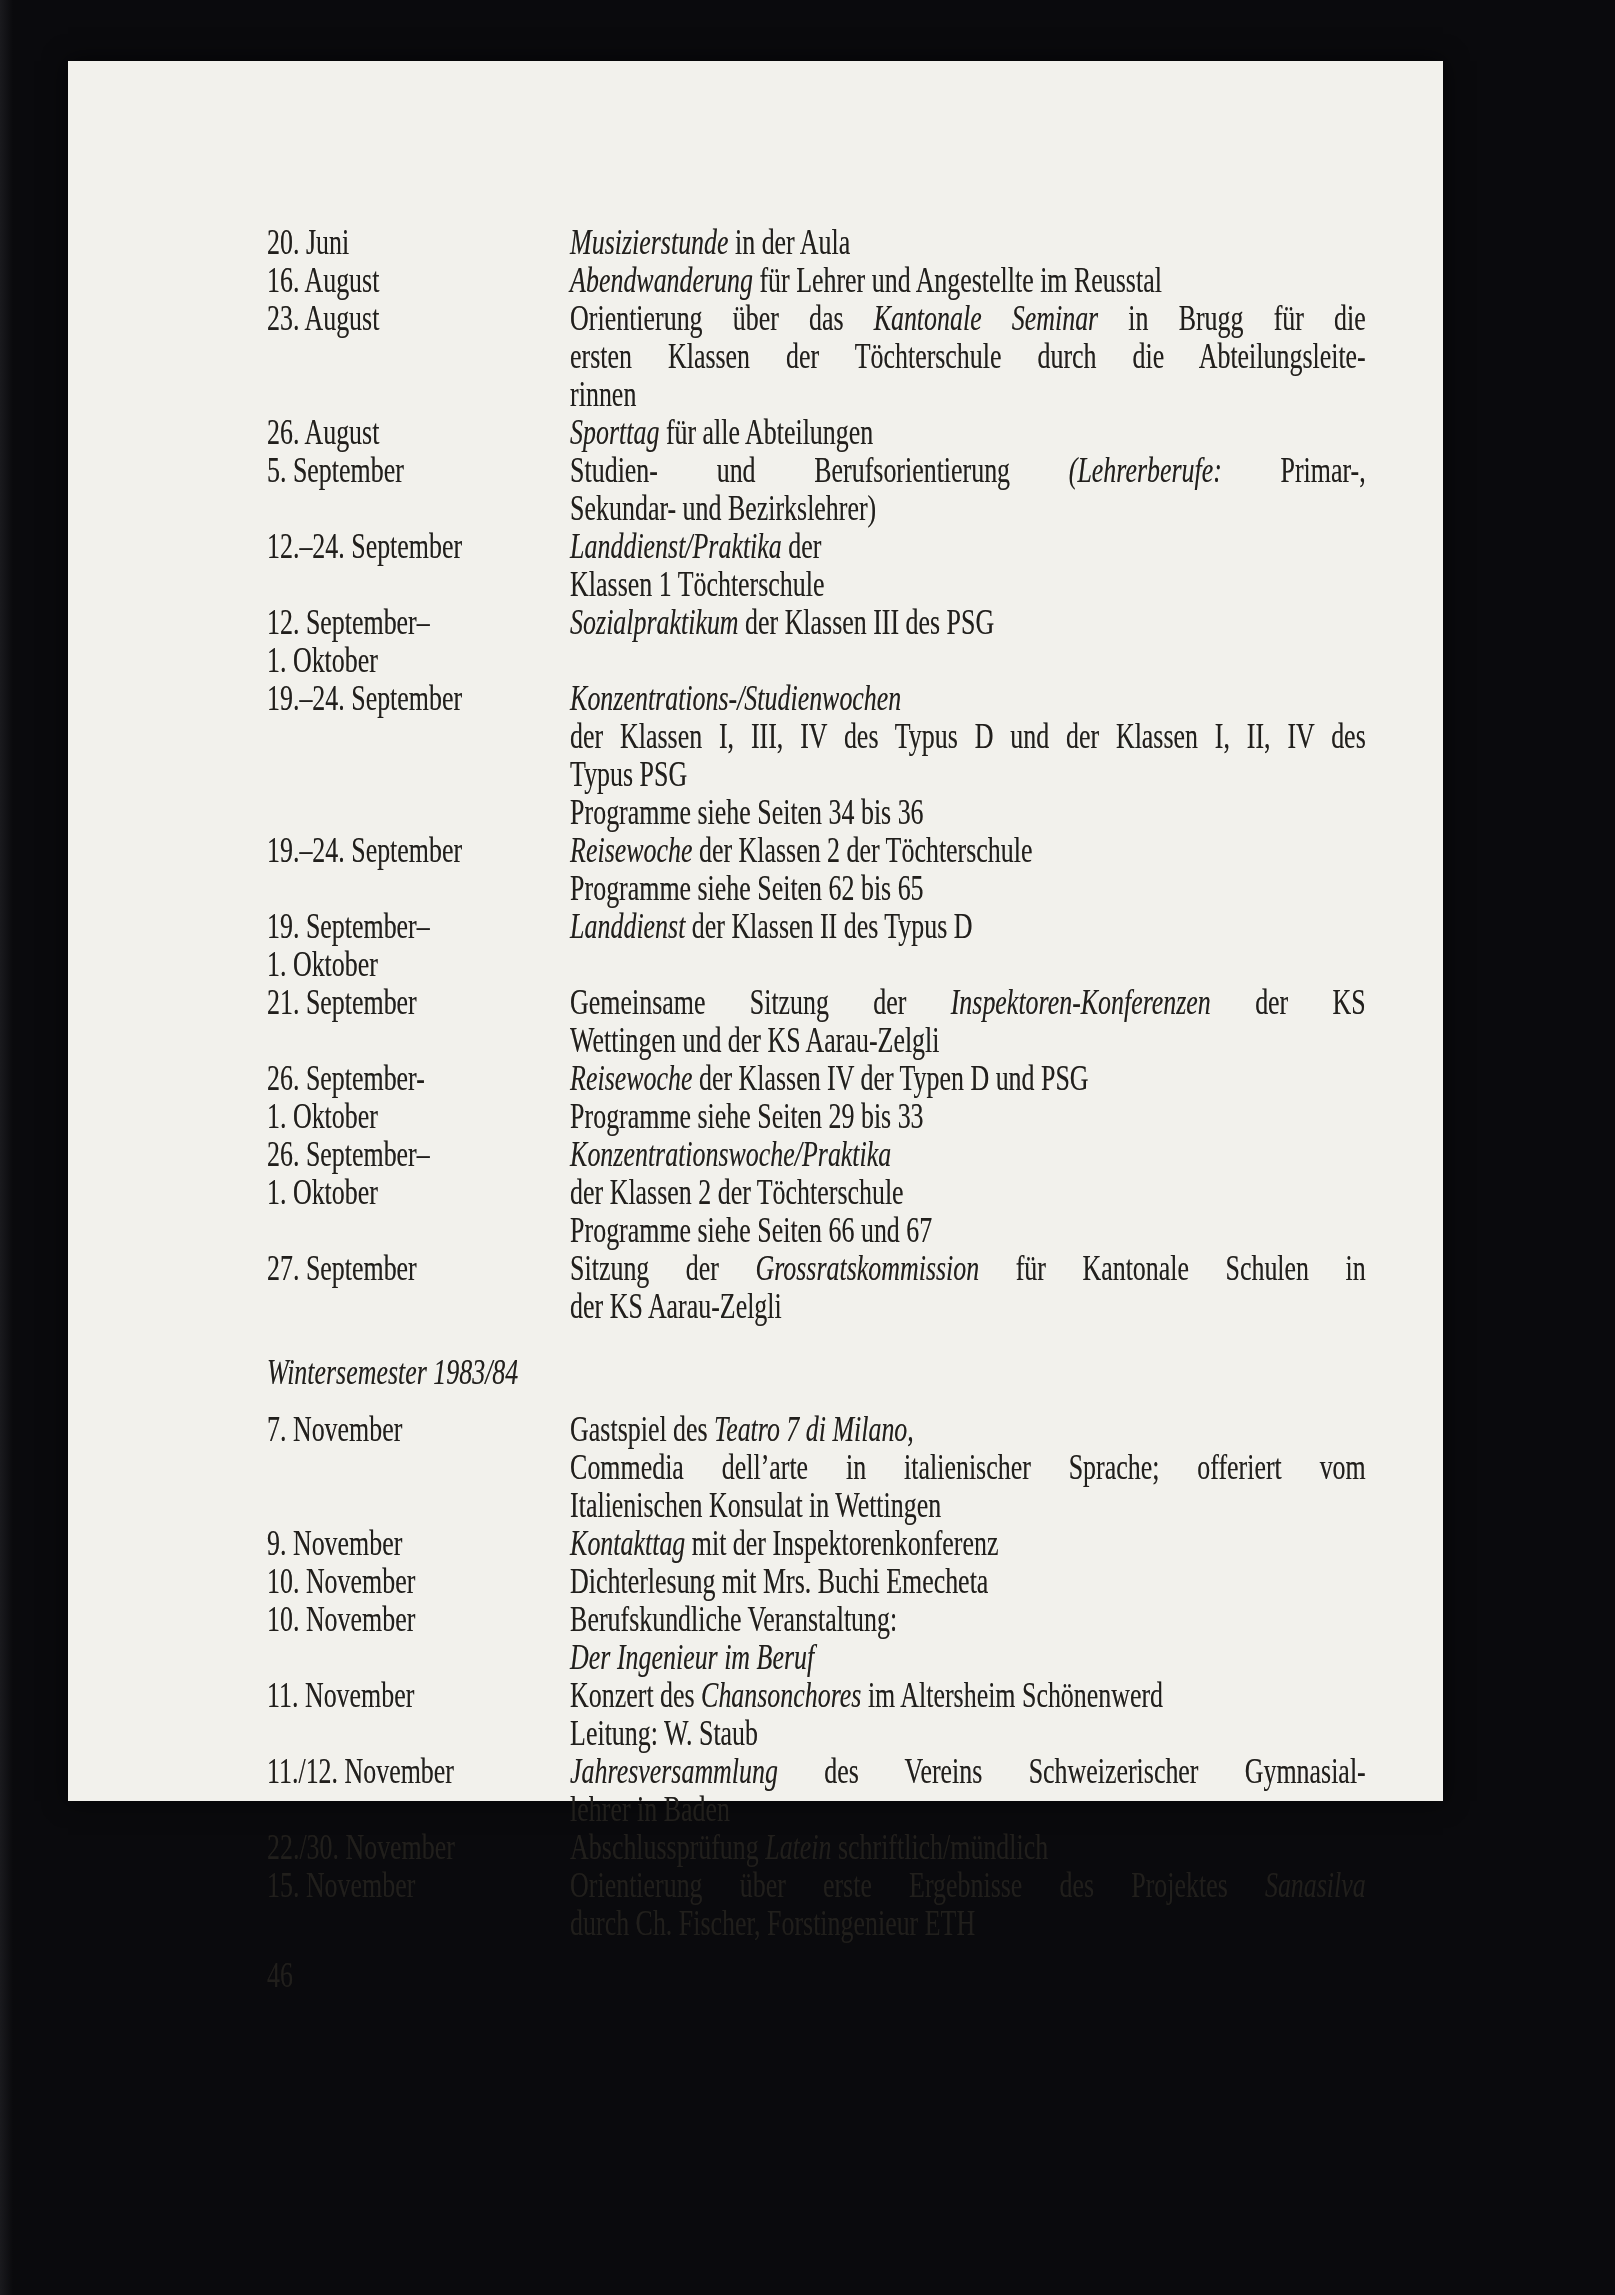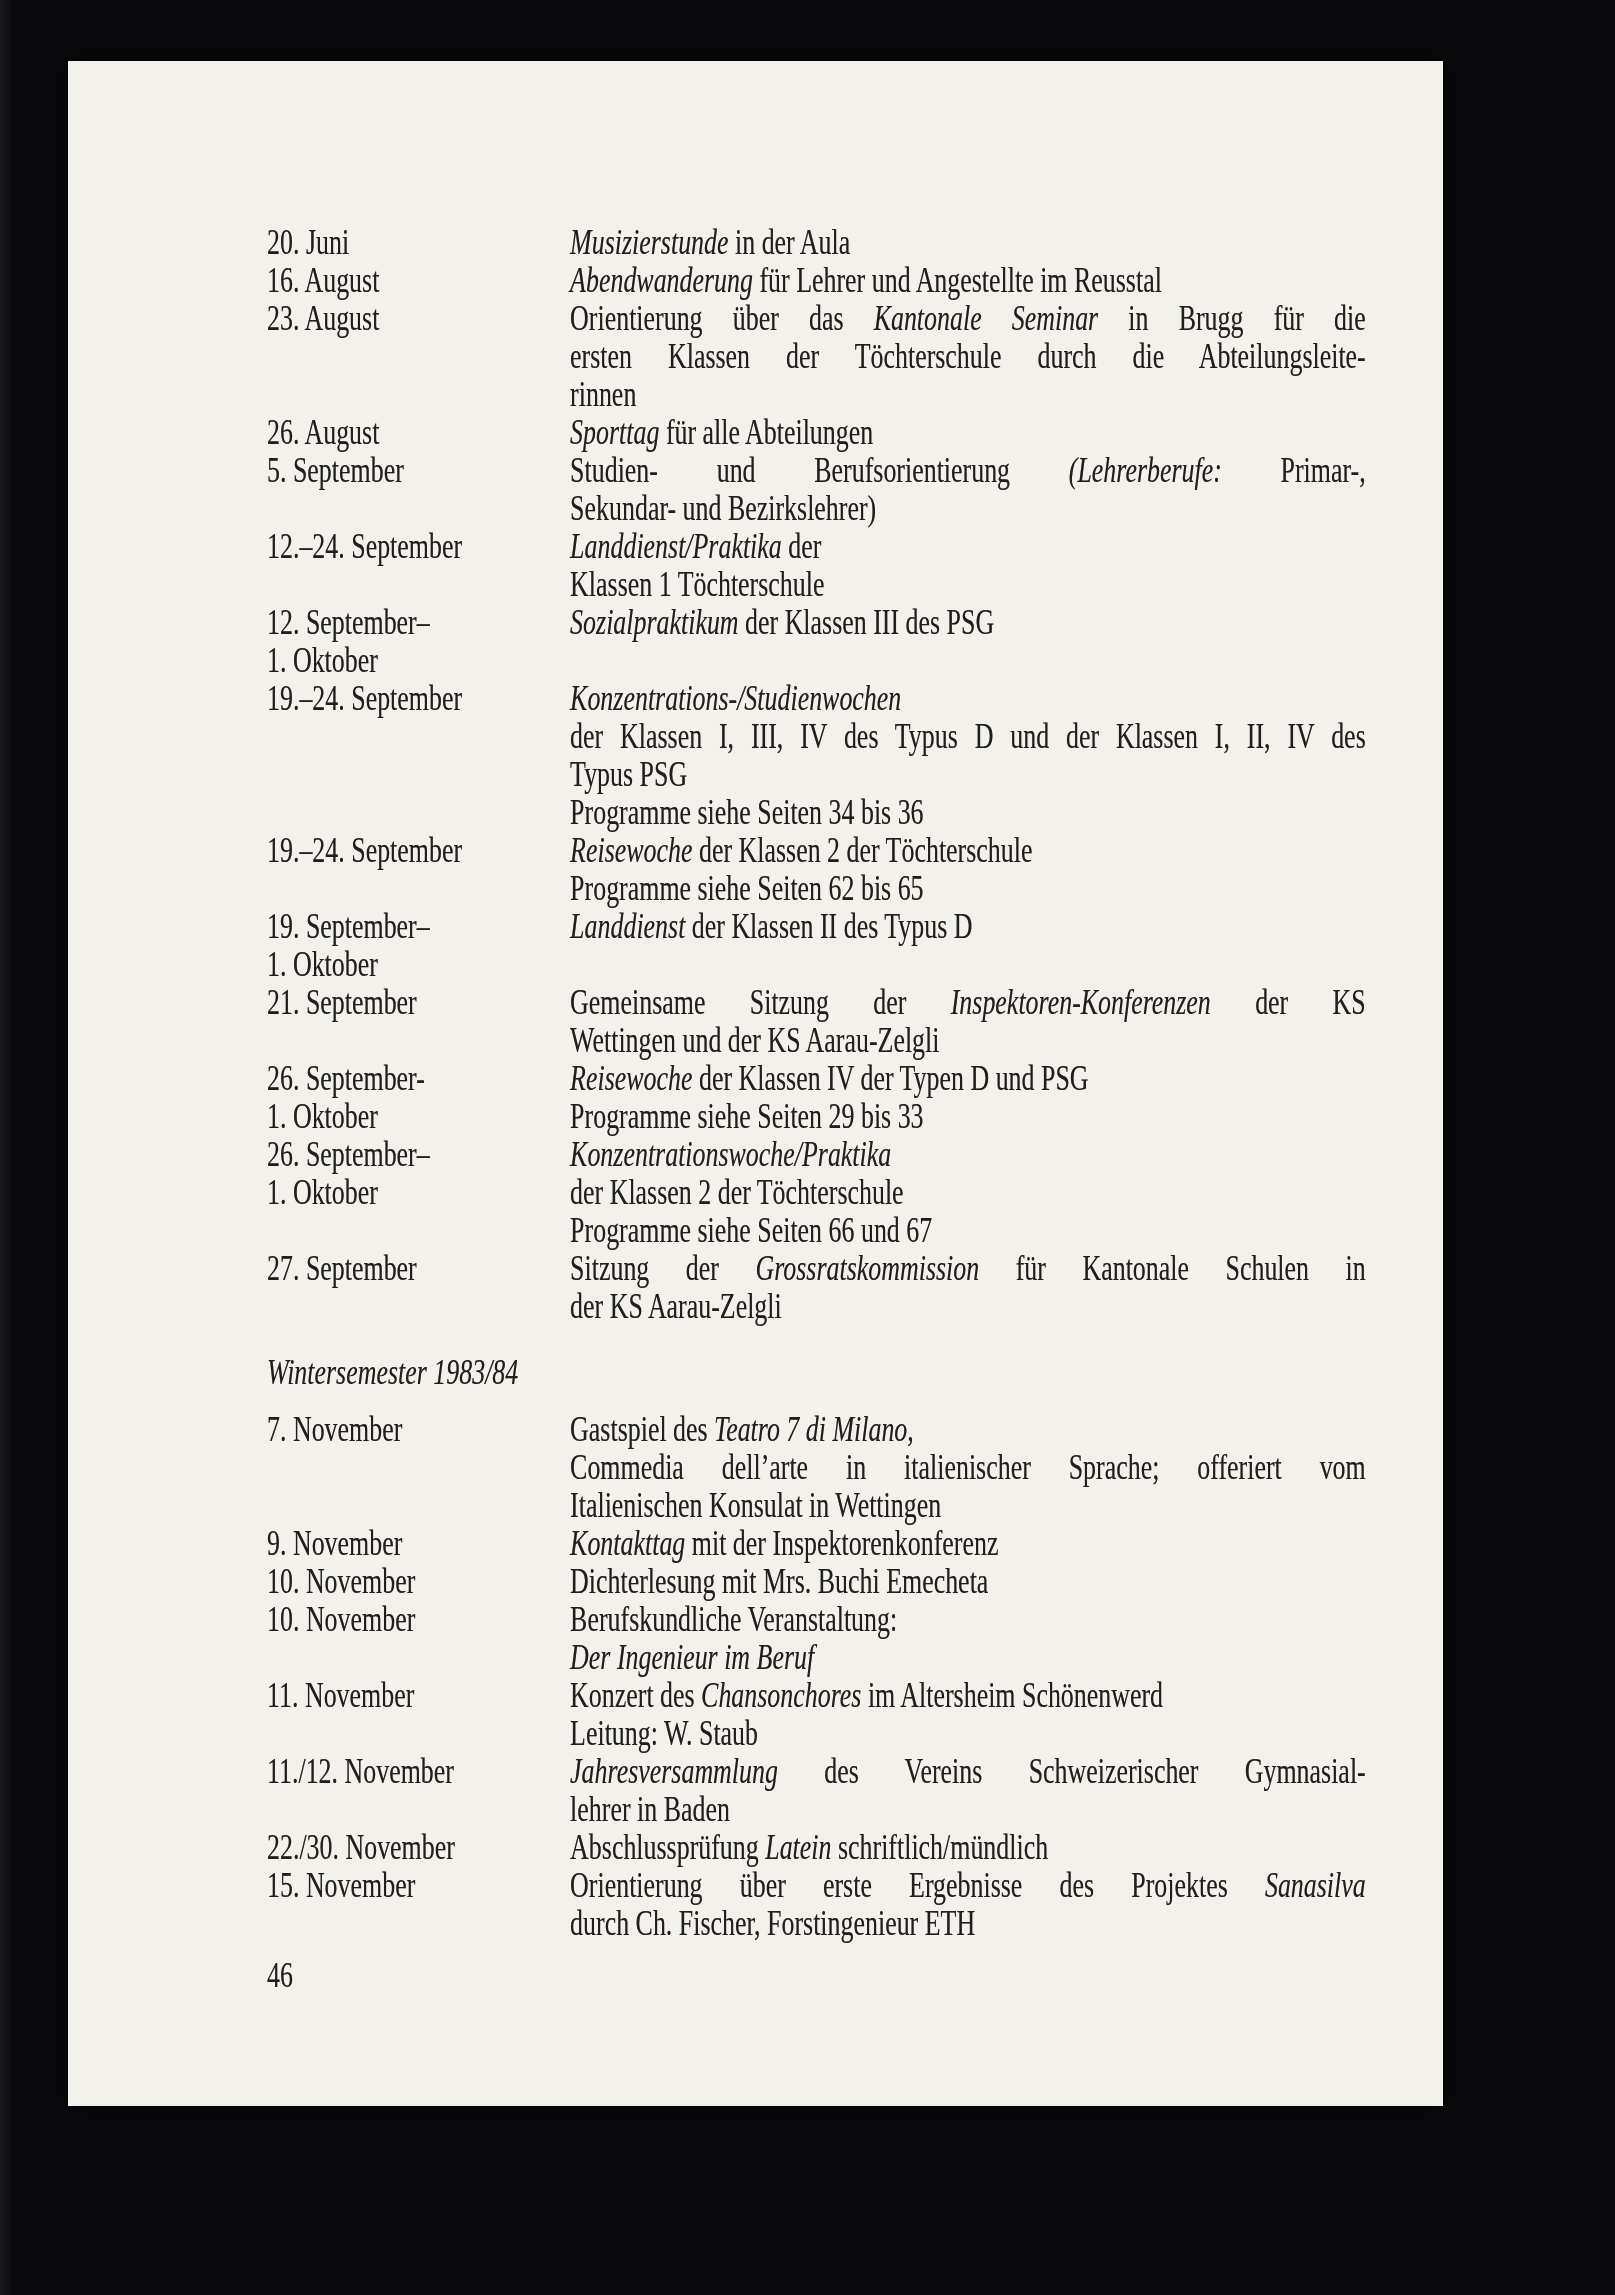--- a/index.html
+++ b/index.html
@@ -2,21 +2,21 @@
 <html style="font-size:13px"><head>
 <meta charset="utf-8">
 <style>
   html,body{margin:0;padding:0;background:#000;}
   .stage{
     position:relative;width:1615px;height:2295px;overflow:hidden;
     background:linear-gradient(90deg,#1a1a1e 0px,#0a0a0d 13px,#0a0a0d 100%);
     font-family:"Liberation Serif", serif;
   }
   .paper{
-    position:absolute;left:68px;top:61px;width:1375px;height:2045px;
+    position:absolute;left:68px;top:61px;width:1375px;height:1740px;
     background:#f2f1ec;
     box-shadow:0 0 22.6px rgba(0,0,0,0.65);
   }
   .content{
     position:absolute;left:199px;top:162px;width:1526px;
     transform:scaleX(0.72);transform-origin:left top;
     font-size:36px;line-height:38px;color:#211f1c;
     text-shadow:0 0 0.5px rgba(33,31,28,0.45);
   }
   .row{display:grid;grid-template-columns:421px 1105px;}

